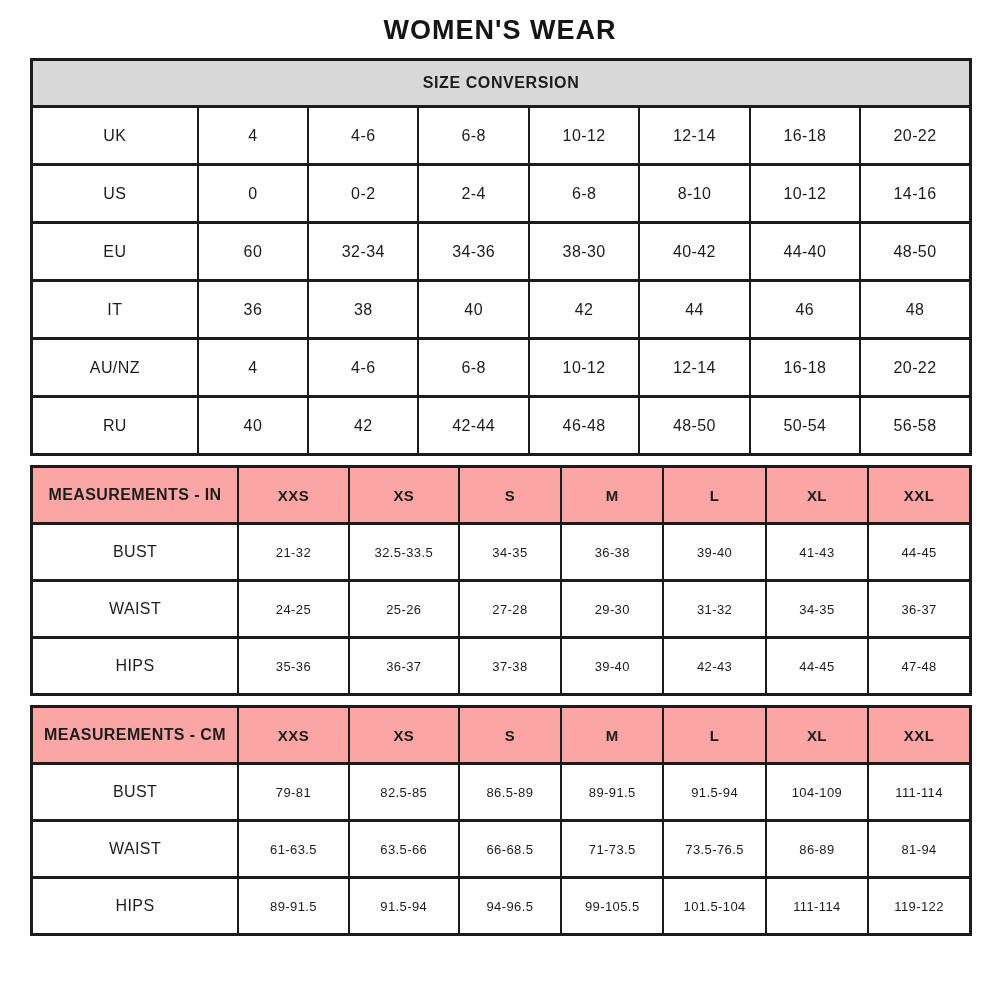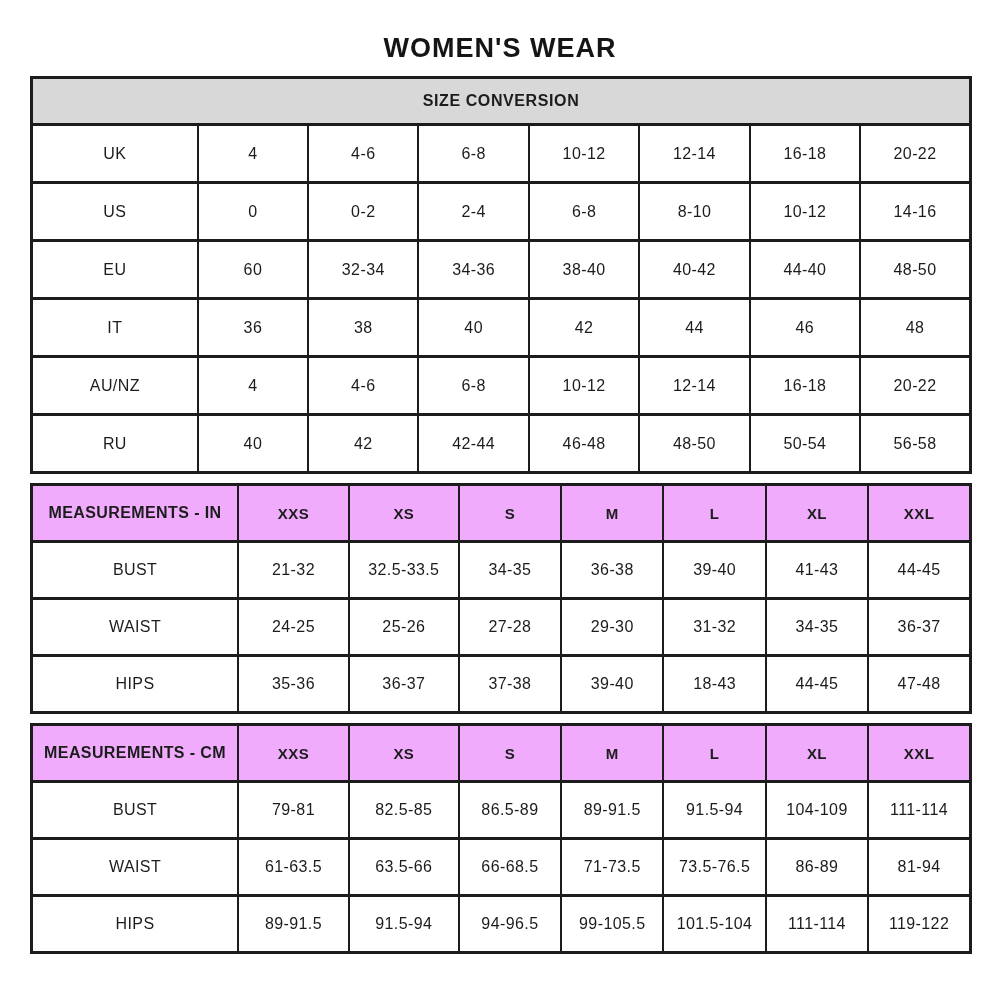--- a/index.html
+++ b/index.html
@@ -4,21 +4,21 @@
 <style>
   * { margin: 0; padding: 0; box-sizing: border-box; }
   html, body {
     width: 1000px;
     height: 1000px;
     background: #ffffff;
     font-family: "Liberation Sans", "DejaVu Sans", sans-serif;
     color: #1c1c1c;
   }
   .page-title {
-    padding-top: 33px;
+    padding-top: 15px;
     text-align: center;
     font-size: 27px;
     font-weight: 700;
     letter-spacing: 1px;
     color: #151515;
   }
   .sheet {
     width: 942px;
     margin-left: 30px;
   }
@@ -47,26 +47,26 @@
     font-weight: 700;
     font-size: 16px;
     letter-spacing: 0.6px;
   }
   .t1 td { font-size: 16px; font-weight: 400; }
   
   .tm { margin-top: 9px; }
   .tm tr { height: 57px; }
   .tm tr.head { height: 57px; }
   .tm .head th {
-    background: #f0abfc;
+    background: #fca5a5;
     font-weight: 700;
     font-size: 15px;
   }
   .tm .head th.label-head { font-size: 16px; letter-spacing: 0.4px; }
-  .tm td { font-size: 16px; font-weight: 400; }
+  .tm td { font-size: 13px; font-weight: 400; }
   .tm td.label-cell { font-size: 16px; }
   
   .t1 col.c-label { width: 17.7%; }
   .t1 col.c-size  { width: 11.757%; }
   .tm col.c-label { width: 22.0%; }
   .tm col.c-xxs   { width: 11.8%; }
   .tm col.c-xs    { width: 11.7%; }
   .tm col.c-size  { width: 10.9%; }
 </style>
 </head>
@@ -109,21 +109,21 @@
           <td>6-8</td>
           <td>8-10</td>
           <td>10-12</td>
           <td>14-16</td>
         </tr>
         <tr>
           <td class="label-cell">EU</td>
           <td>60</td>
           <td>32-34</td>
           <td>34-36</td>
-          <td>38-40</td>
+          <td>38-30</td>
           <td>40-42</td>
           <td>44-40</td>
           <td>48-50</td>
         </tr>
         <tr>
           <td class="label-cell">IT</td>
           <td>36</td>
           <td>38</td>
           <td>40</td>
           <td>42</td>
@@ -195,21 +195,21 @@
           <td>31-32</td>
           <td>34-35</td>
           <td>36-37</td>
         </tr>
         <tr>
           <td class="label-cell">HIPS</td>
           <td>35-36</td>
           <td>36-37</td>
           <td>37-38</td>
           <td>39-40</td>
-          <td>18-43</td>
+          <td>42-43</td>
           <td>44-45</td>
           <td>47-48</td>
         </tr>
       </tbody>
   </table>
 
   <table class="tm">
     <colgroup>
       <col class="c-label">
       <col class="c-xxs">

